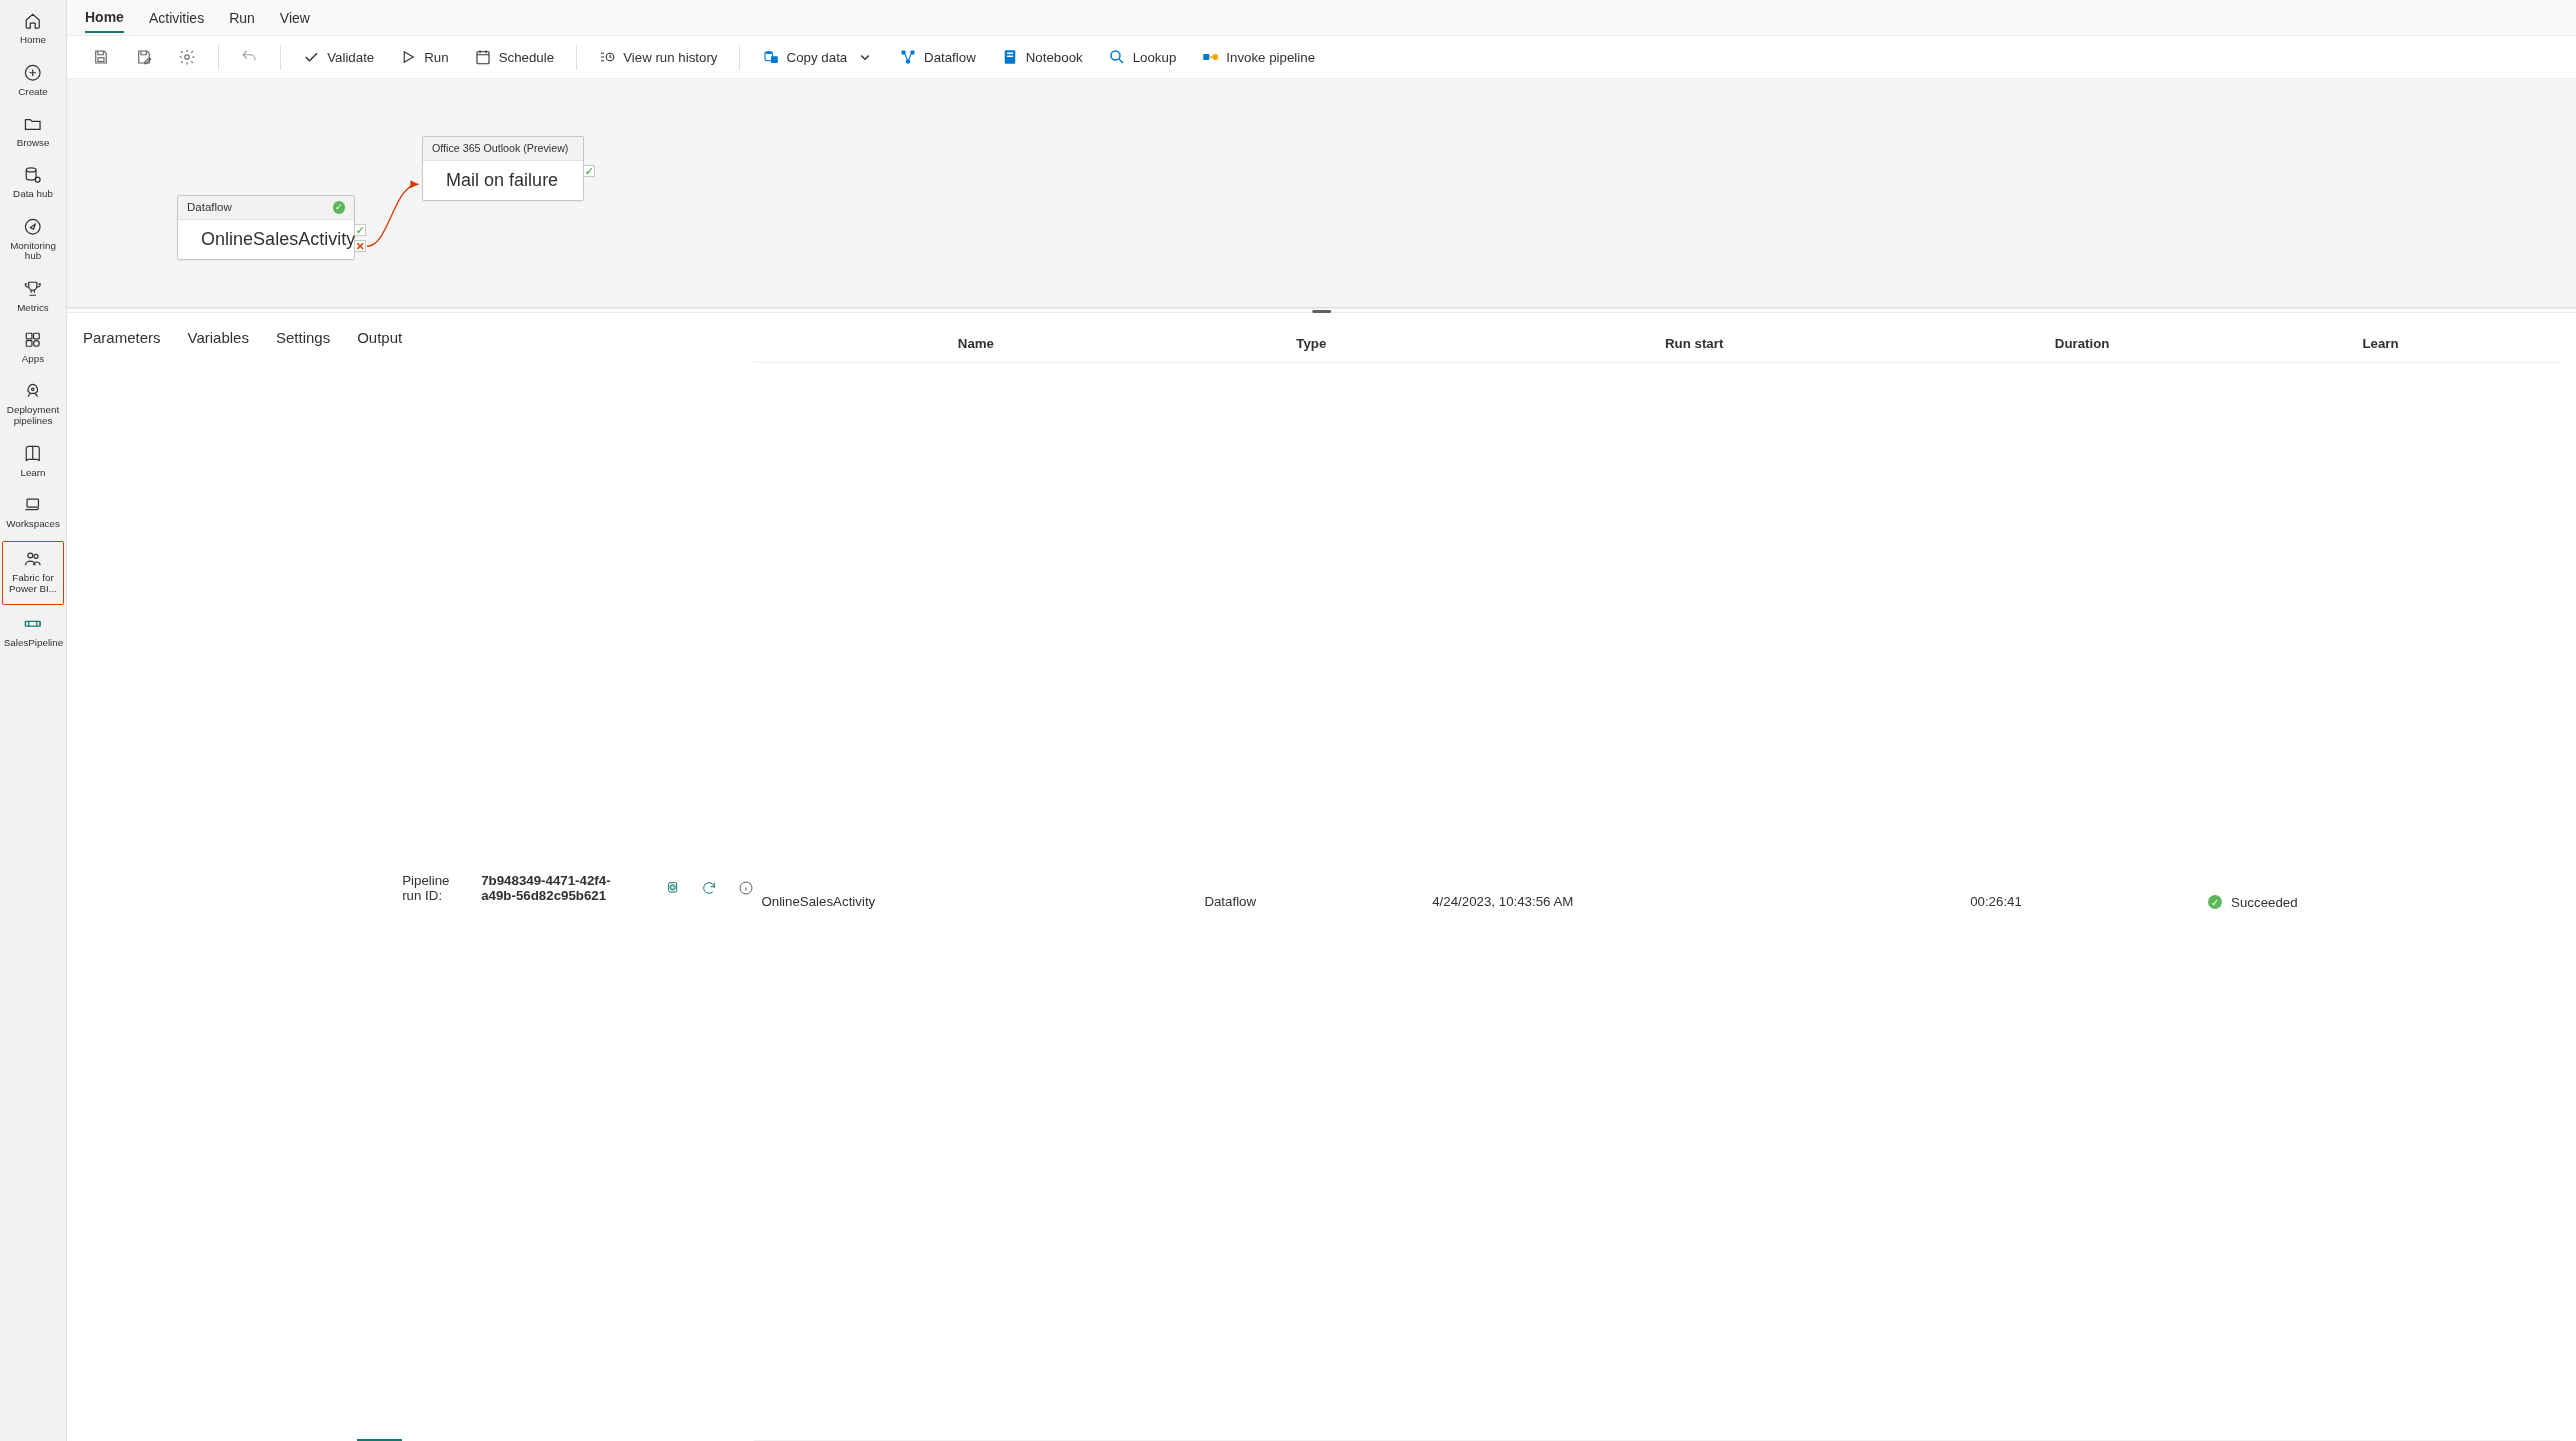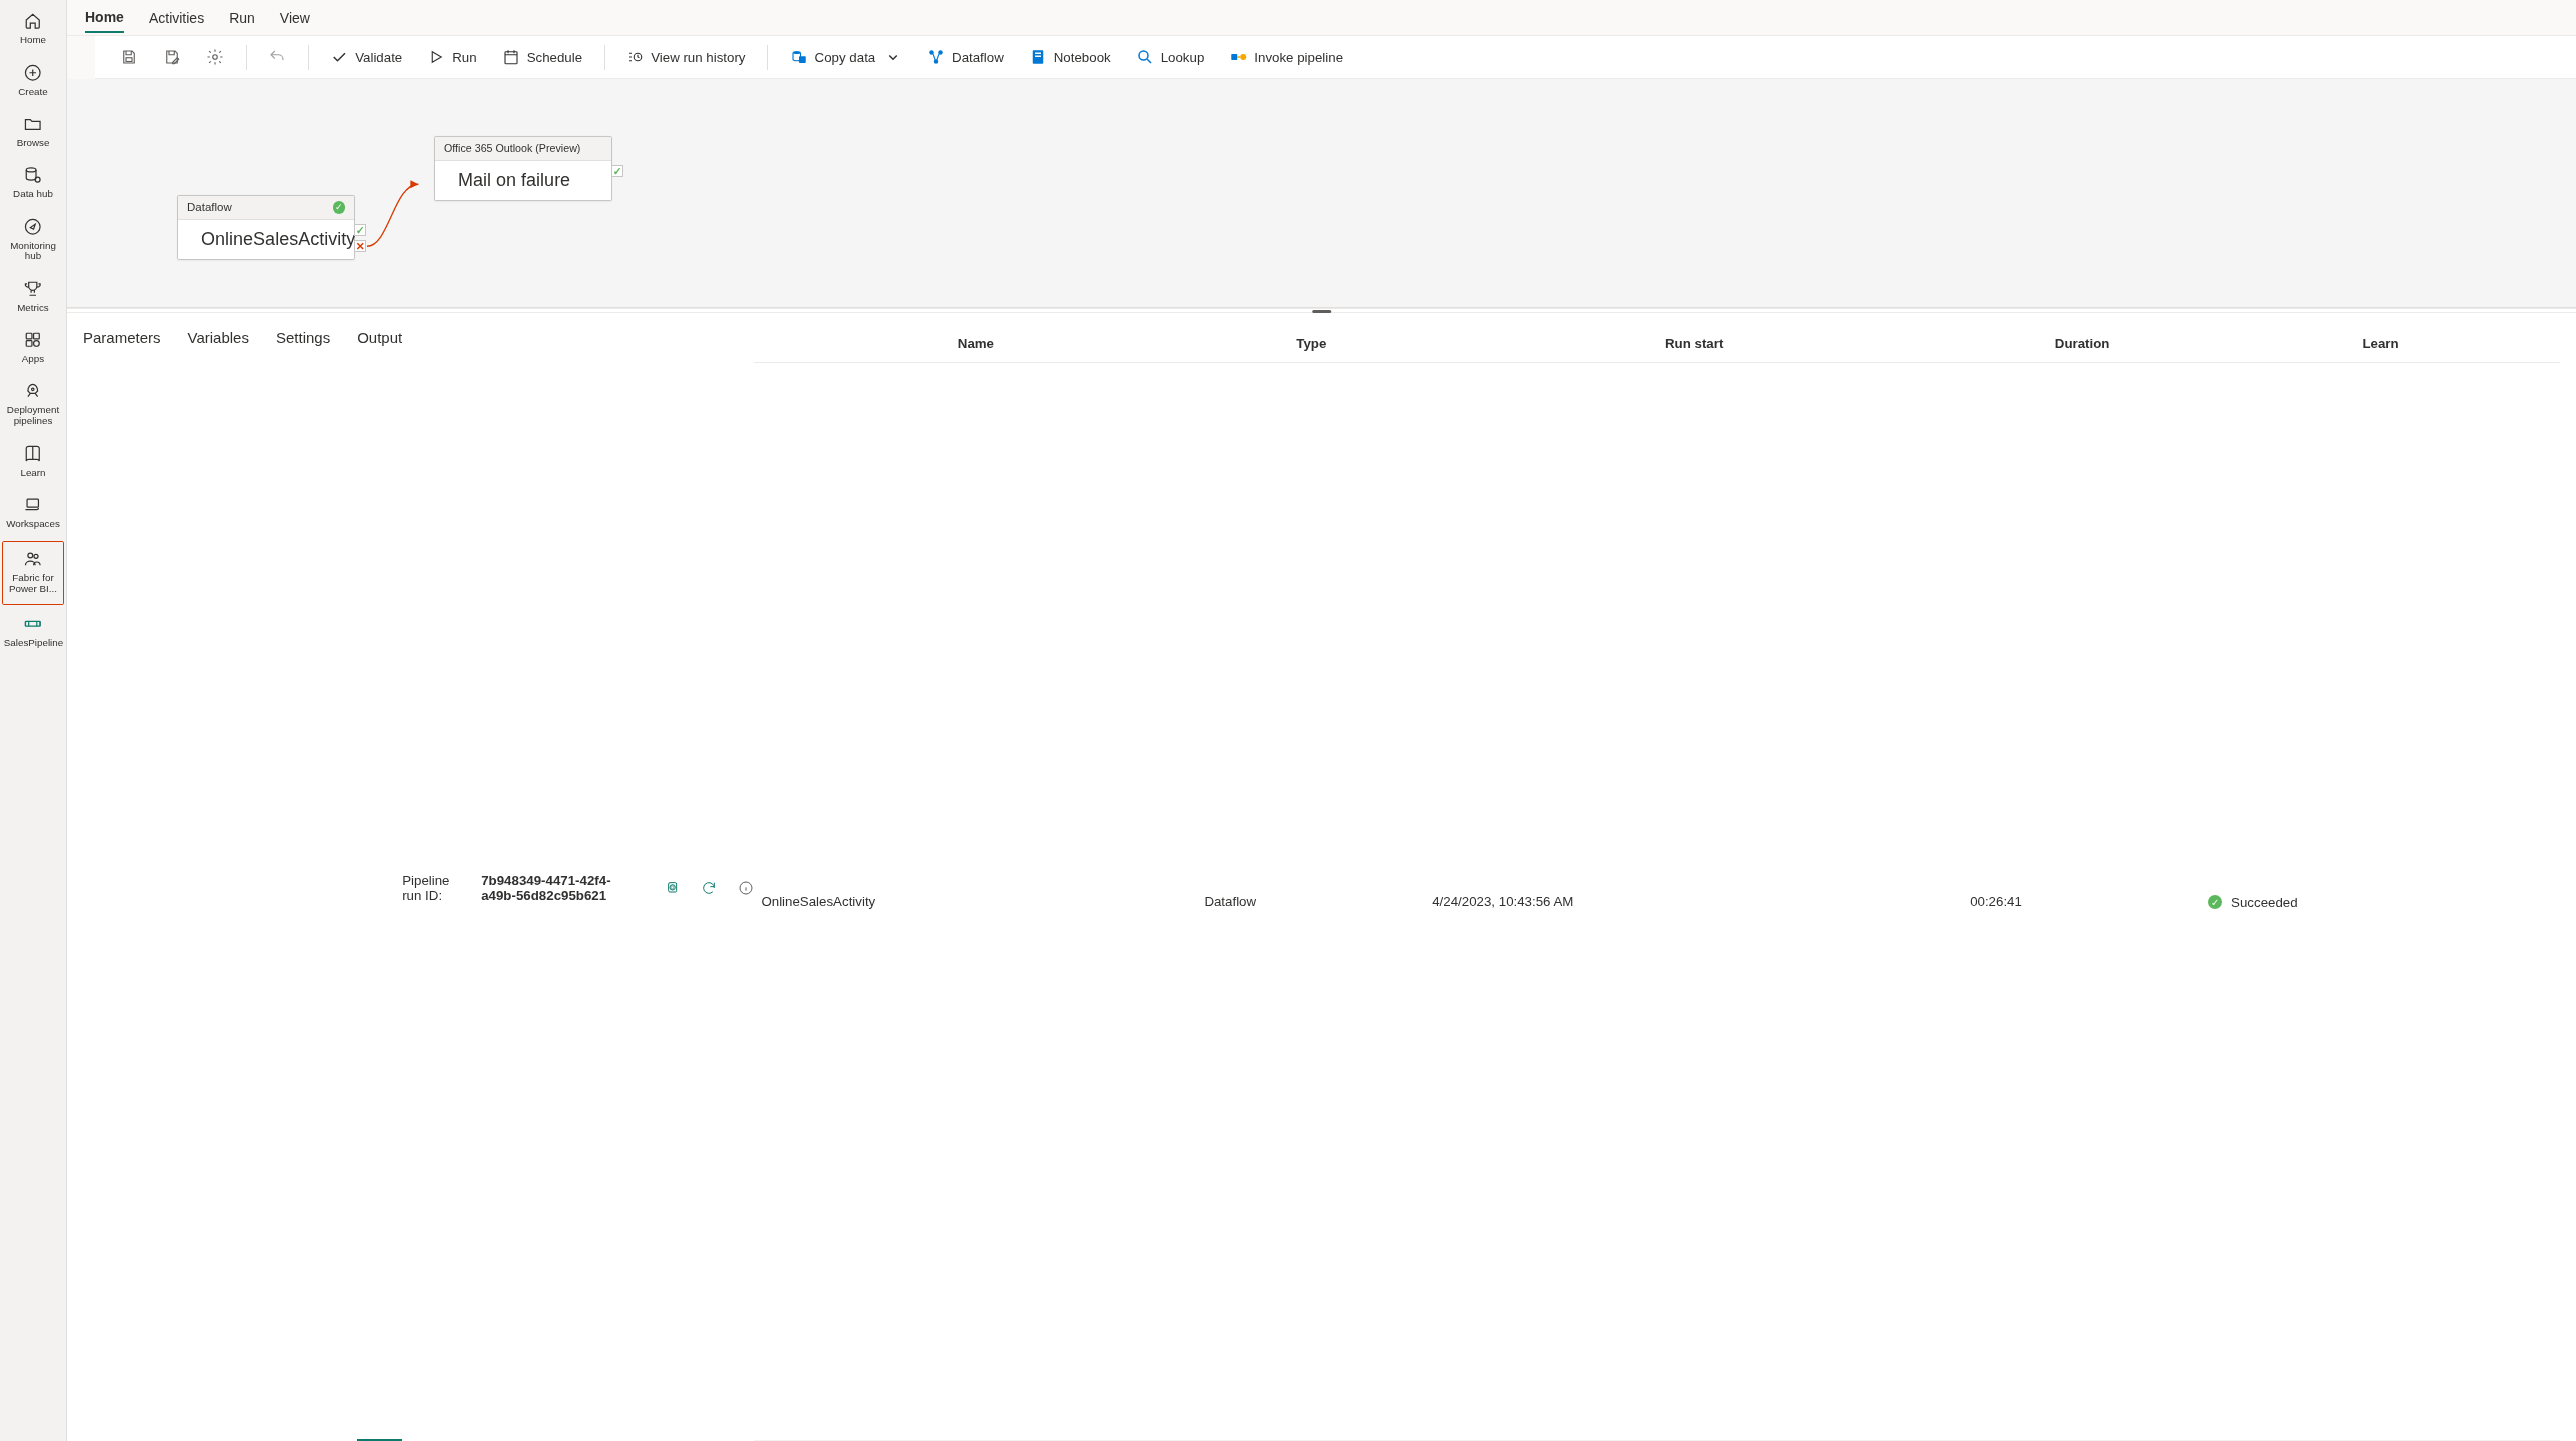--- a/index.html
+++ b/index.html
@@ -17,21 +17,21 @@
 
   
   .main { flex:1; display:flex; flex-direction:column; background:#faf9f8; min-width:0; }
 
   
   .toptabs { height:36px; display:flex; align-items:center; gap:25px; padding:0 18px; background:#faf9f8; border-bottom:0.9px solid #edebe9; font-size:14px; }
   .toptabs .tab { padding:7px 0 5.3px; cursor:pointer; }
   .toptabs .tab.active { font-weight:600; border-bottom:2.7px solid #0f7b6c; }
 
   
-  .ribbon { height:43px; background:#fff; border-bottom:0.9px solid #edebe9; display:flex; align-items:center; padding:0 7px; gap:0; font-size:13.3px;margin-left:28px; }
+  .ribbon { height:43px; background:#fff; border-bottom:0.9px solid #edebe9; display:flex; align-items:center; padding:0 7px; gap:0; font-size:13.3px; }
   .ribbon .grp { display:flex; align-items:center; gap:7px; padding:0 9px; }
   .ribbon .sep { width:0.9px; height:25px; background:#e1dfdd; margin:0 3.6px; }
   .ribbon .rbtn { display:flex; align-items:center; gap:7px; padding:5.3px 9px; cursor:pointer; border-radius:3.6px; }
   .ribbon .ic { width:18px; height:18px; display:inline-flex; align-items:center; justify-content:center; }
   .ribbon .ic svg { width:18px; height:18px; }
   .ribbon .chev { margin-left:1.8px; }
 
   
   .canvas { position:relative; flex:0 0 229px; background:#f5f5f5; border-bottom:0.9px solid #e1dfdd; overflow:hidden; }
   .node { position:absolute; background:#fff; border:0.9px solid #c8c6c4; border-radius:1.8px; box-shadow:0 0.9px 1.8px rgba(0,0,0,.05); }
@@ -358,21 +358,21 @@
 
       <svg class="connector" style="left:300px; top:98px;" width="62" height="80" viewBox="0 0 70 90">
         <defs>
             <marker id="arr" markerWidth="8" markerHeight="8" refX="6" refY="3" orient="auto">
               <path d="M0 0L6 3L0 6z" fill="#d83b01"></path>
             </marker>
           </defs>
         <path d="M0 78 C 25 78, 30 8, 58 8" fill="none" stroke="#d83b01" stroke-width="1.5" marker-end="url(#arr)"></path>
       </svg>
 
-      <div class="node" style="left:355px; top:57px; width:178px;margin-left:12px;">
+      <div class="node" style="left:355px; top:57px; width:162px;">
         <div class="hdr">
           <span style="font-size:10.7px;">Office 365 Outlook (Preview)</span>
         </div>
         <div class="body">
           <span class="ic"><svg viewBox="0 0 24 24">
                 <rect x="2" y="5" width="12" height="14" rx="2" fill="#0078d4"></rect>
                 <circle cx="8" cy="12" r="3.5" fill="#fff"></circle>
                 <circle cx="8" cy="12" r="2" fill="#0078d4"></circle>
                 <rect x="13" y="7" width="9" height="10" fill="#50b0f0"></rect>
               </svg></span>

